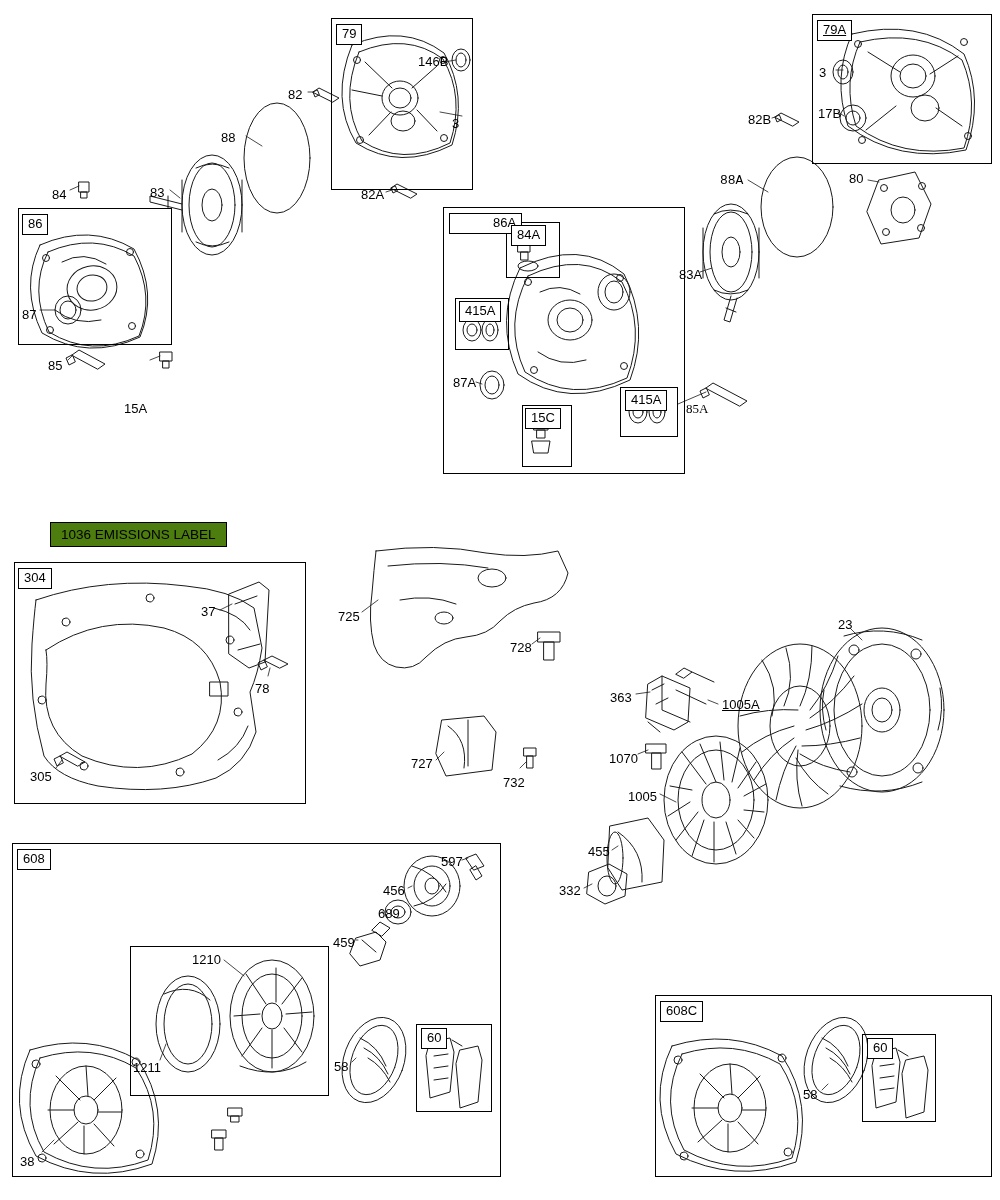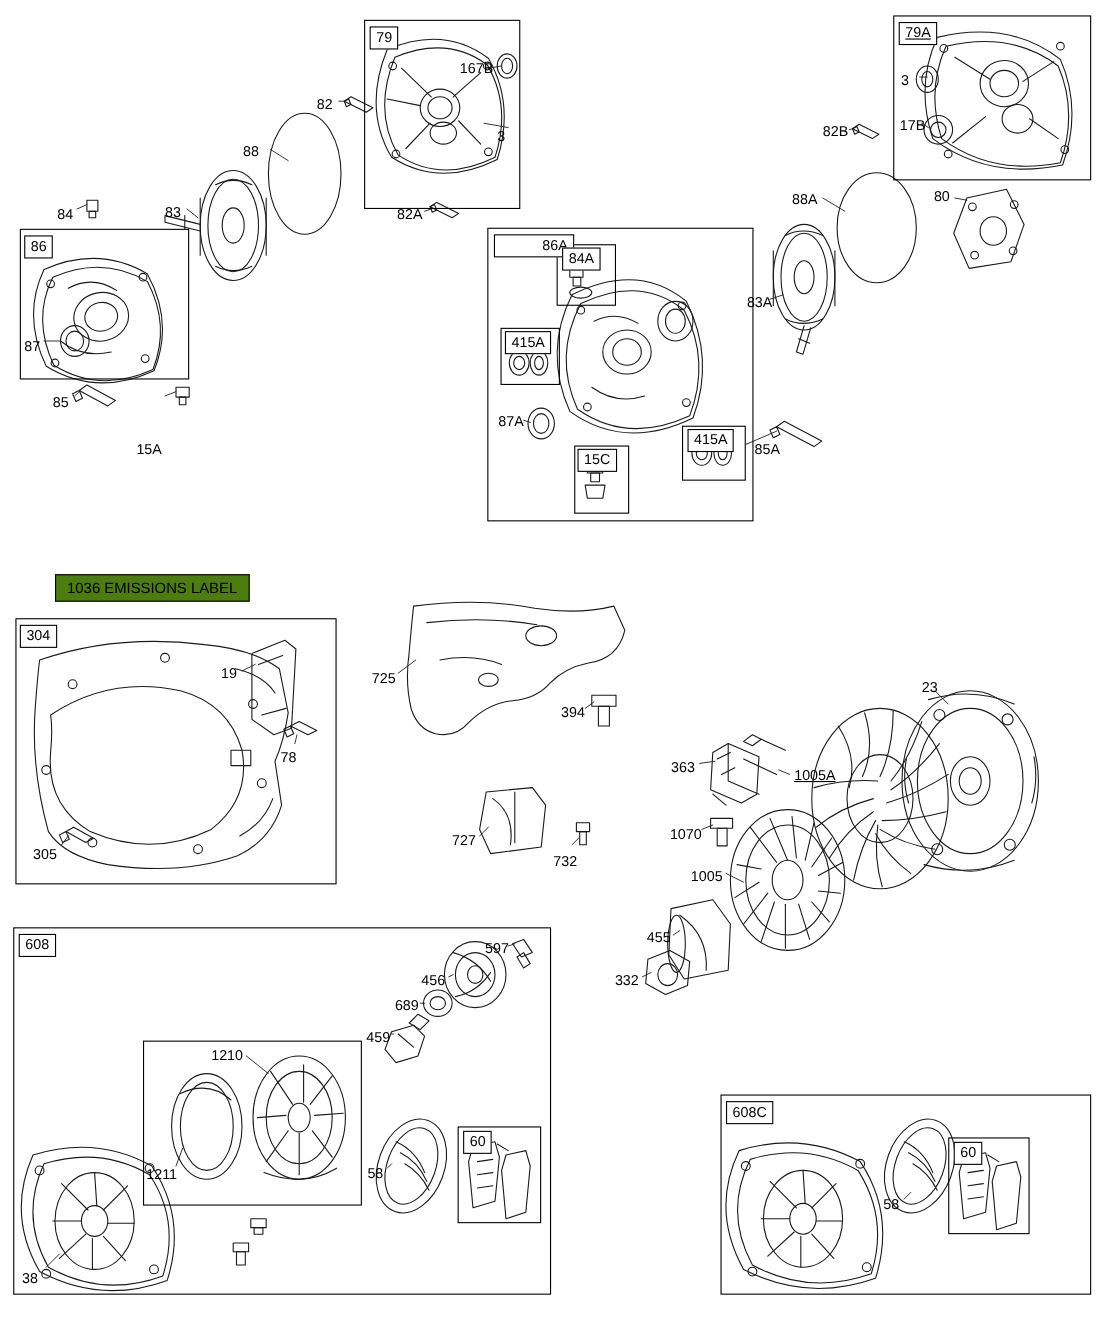--- a/index.html
+++ b/index.html
@@ -525,68 +525,68 @@
   <div class="group-box" style="left:620px; top:387px;  width:56px;  height:48px;"></div>
   <div class="group-box" style="left:522px; top:405px;  width:48px;  height:60px;"></div>
   <div class="group-box" style="left:14px;  top:562px;  width:290px; height:240px;"></div>
   <div class="group-box" style="left:12px;  top:843px;  width:487px; height:332px;"></div>
   <div class="group-box" style="left:130px; top:946px;  width:197px; height:148px;"></div>
   <div class="group-box" style="left:416px; top:1024px; width:74px;  height:86px;"></div>
   <div class="group-box" style="left:655px; top:995px;  width:335px; height:180px;"></div>
   <div class="group-box" style="left:862px; top:1034px; width:72px;  height:86px;"></div>
 
   <div class="callout boxed" style="left:336px; top:24px;">79</div>
-  <div class="callout" style="left:418px; top:55px;">167B</div>
+  <div class="callout" style="left:418px; top:55px;">146B</div>
   <div class="callout" style="left:452px; top:117px;">3</div>
   <div class="callout" style="left:288px; top:88px;">82</div>
   <div class="callout" style="left:221px; top:131px;">88</div>
   <div class="callout" style="left:361px; top:188px;">82A</div>
   <div class="callout" style="left:52px;  top:188px;">84</div>
   <div class="callout" style="left:150px; top:186px;">83</div>
   <div class="callout boxed" style="left:22px;  top:214px;">86</div>
   <div class="callout" style="left:22px;  top:308px;">87</div>
   <div class="callout" style="left:48px;  top:359px;">85</div>
   <div class="callout" style="left:124px; top:360px;margin-top:42px;">15A</div>
   <div class="callout boxed" style="left:449px; top:213px;padding-left:43px;">86A</div>
   <div class="callout boxed" style="left:511px; top:225px;">84A</div>
   <div class="callout boxed" style="left:459px; top:301px;">415A</div>
   <div class="callout" style="left:453px; top:376px;">87A</div>
   <div class="callout boxed" style="left:525px; top:408px;">15C</div>
   <div class="callout boxed" style="left:625px; top:390px;">415A</div>
-  <div class="callout" style="left:686px; top:402px;">85A</div>
+  <div class="callout" style="left:686px; top:402px;font-family:Liberation Serif, serif;">85A</div>
   <div class="callout boxed" style="left:817px; top:20px;text-decoration:underline;">79A</div>
   <div class="callout" style="left:819px; top:66px;">3</div>
   <div class="callout" style="left:748px; top:113px;">82B</div>
   <div class="callout" style="left:818px; top:107px;">17B</div>
-  <div class="callout" style="left:720px; top:174px;">88A</div>
+  <div class="callout" style="left:720px; top:174px;font-family:Liberation Mono, monospace;">88A</div>
   <div class="callout" style="left:849px; top:172px;">80</div>
   <div class="callout" style="left:679px; top:268px;">83A</div>
 
   <div class="emissions" style="left:50px; top:522px;">1036 EMISSIONS LABEL</div>
 
   <div class="callout boxed" style="left:18px;  top:568px;">304</div>
-  <div class="callout" style="left:201px; top:605px;">19</div>
+  <div class="callout" style="left:201px; top:605px;">37</div>
   <div class="callout" style="left:255px; top:682px;">78</div>
   <div class="callout" style="left:30px;  top:770px;">305</div>
   <div class="callout" style="left:338px; top:610px;">725</div>
-  <div class="callout" style="left:510px; top:641px;">394</div>
+  <div class="callout" style="left:510px; top:641px;">728</div>
   <div class="callout" style="left:411px; top:757px;">727</div>
   <div class="callout" style="left:503px; top:776px;">732</div>
   <div class="callout" style="left:610px; top:691px;">363</div>
   <div class="callout" style="left:722px; top:698px;text-decoration:underline;">1005A</div>
   <div class="callout" style="left:609px; top:752px;">1070</div>
   <div class="callout" style="left:628px; top:790px;">1005</div>
   <div class="callout" style="left:838px; top:618px;">23</div>
   <div class="callout" style="left:588px; top:845px;">455</div>
   <div class="callout" style="left:559px; top:884px;">332</div>
 
   <div class="callout boxed" style="left:17px;  top:849px;">608</div>
   <div class="callout" style="left:441px; top:855px;">597</div>
   <div class="callout" style="left:383px; top:884px;">456</div>
-  <div class="callout" style="left:359px; top:907px;">689</div>
+  <div class="callout" style="left:378px; top:907px;">689</div>
   <div class="callout" style="left:333px; top:936px;">459</div>
   <div class="callout" style="left:192px; top:953px;">1210</div>
   <div class="callout" style="left:133px; top:1061px;">1211</div>
   <div class="callout" style="left:334px; top:1060px;">58</div>
   <div class="callout boxed" style="left:421px; top:1028px;">60</div>
   <div class="callout" style="left:20px;  top:1155px;">38</div>
   <div class="callout boxed" style="left:660px; top:1001px;">608C</div>
   <div class="callout" style="left:803px; top:1088px;">58</div>
   <div class="callout boxed" style="left:867px; top:1038px;">60</div>
 

